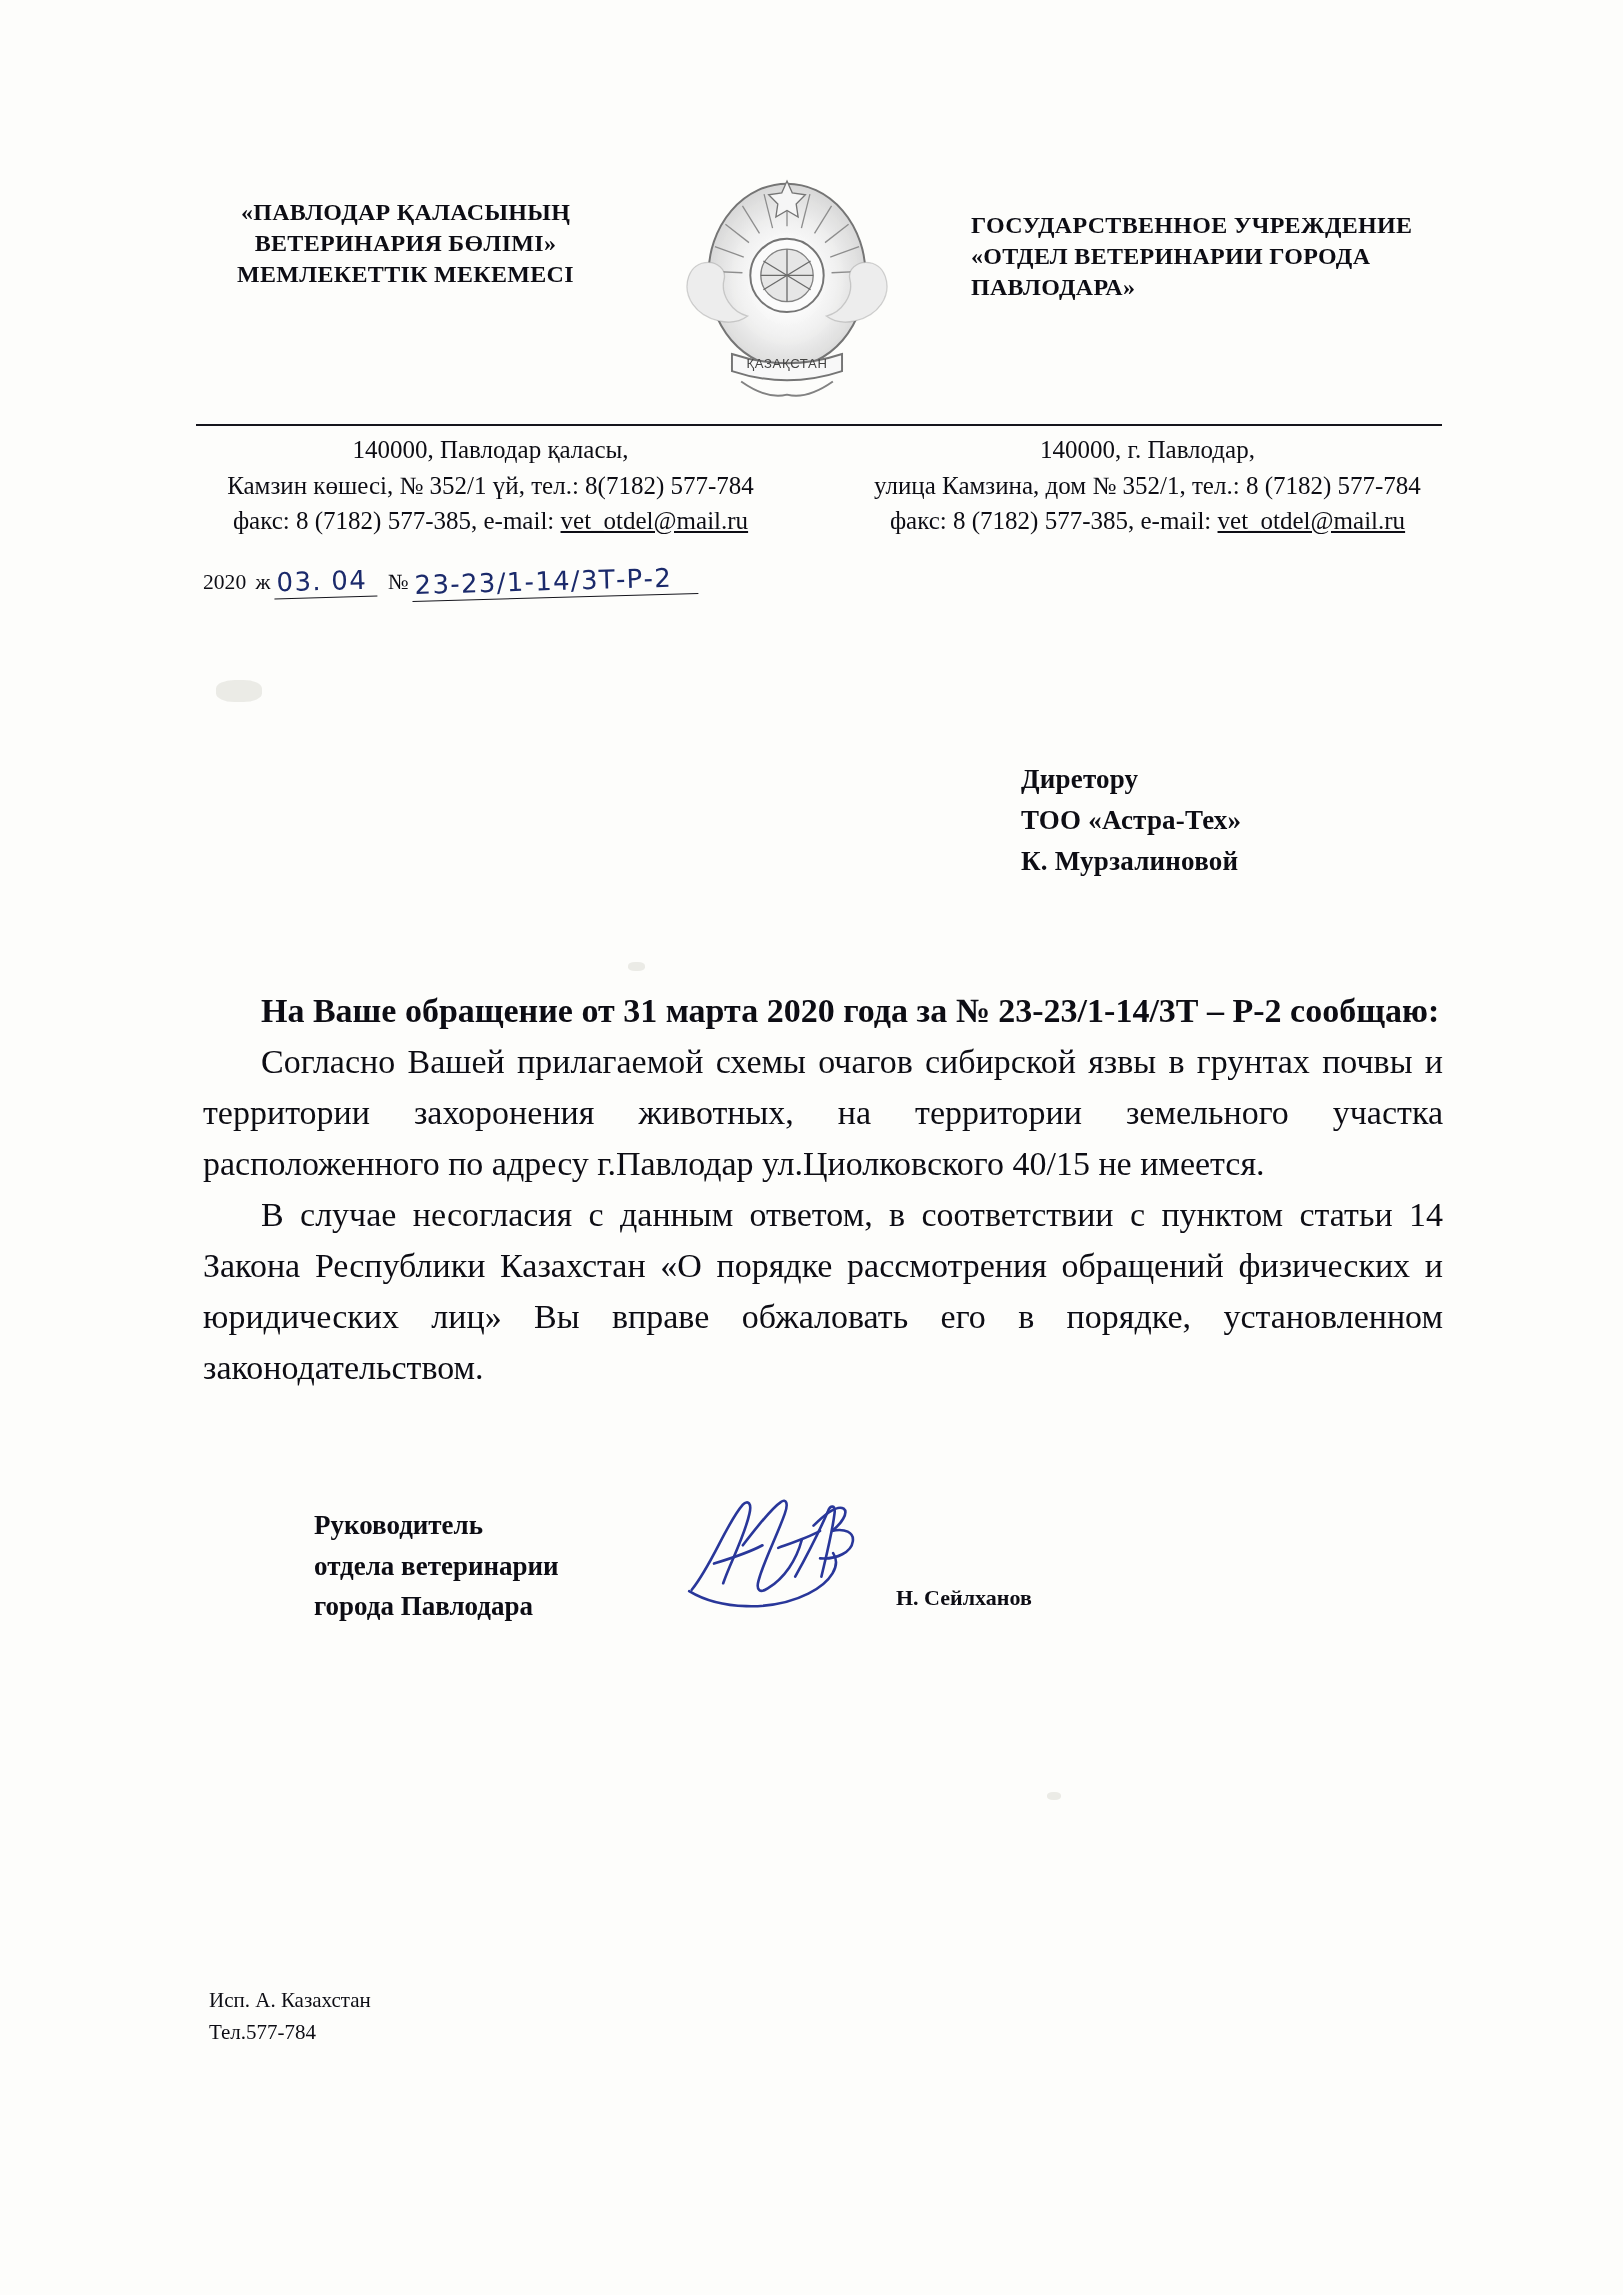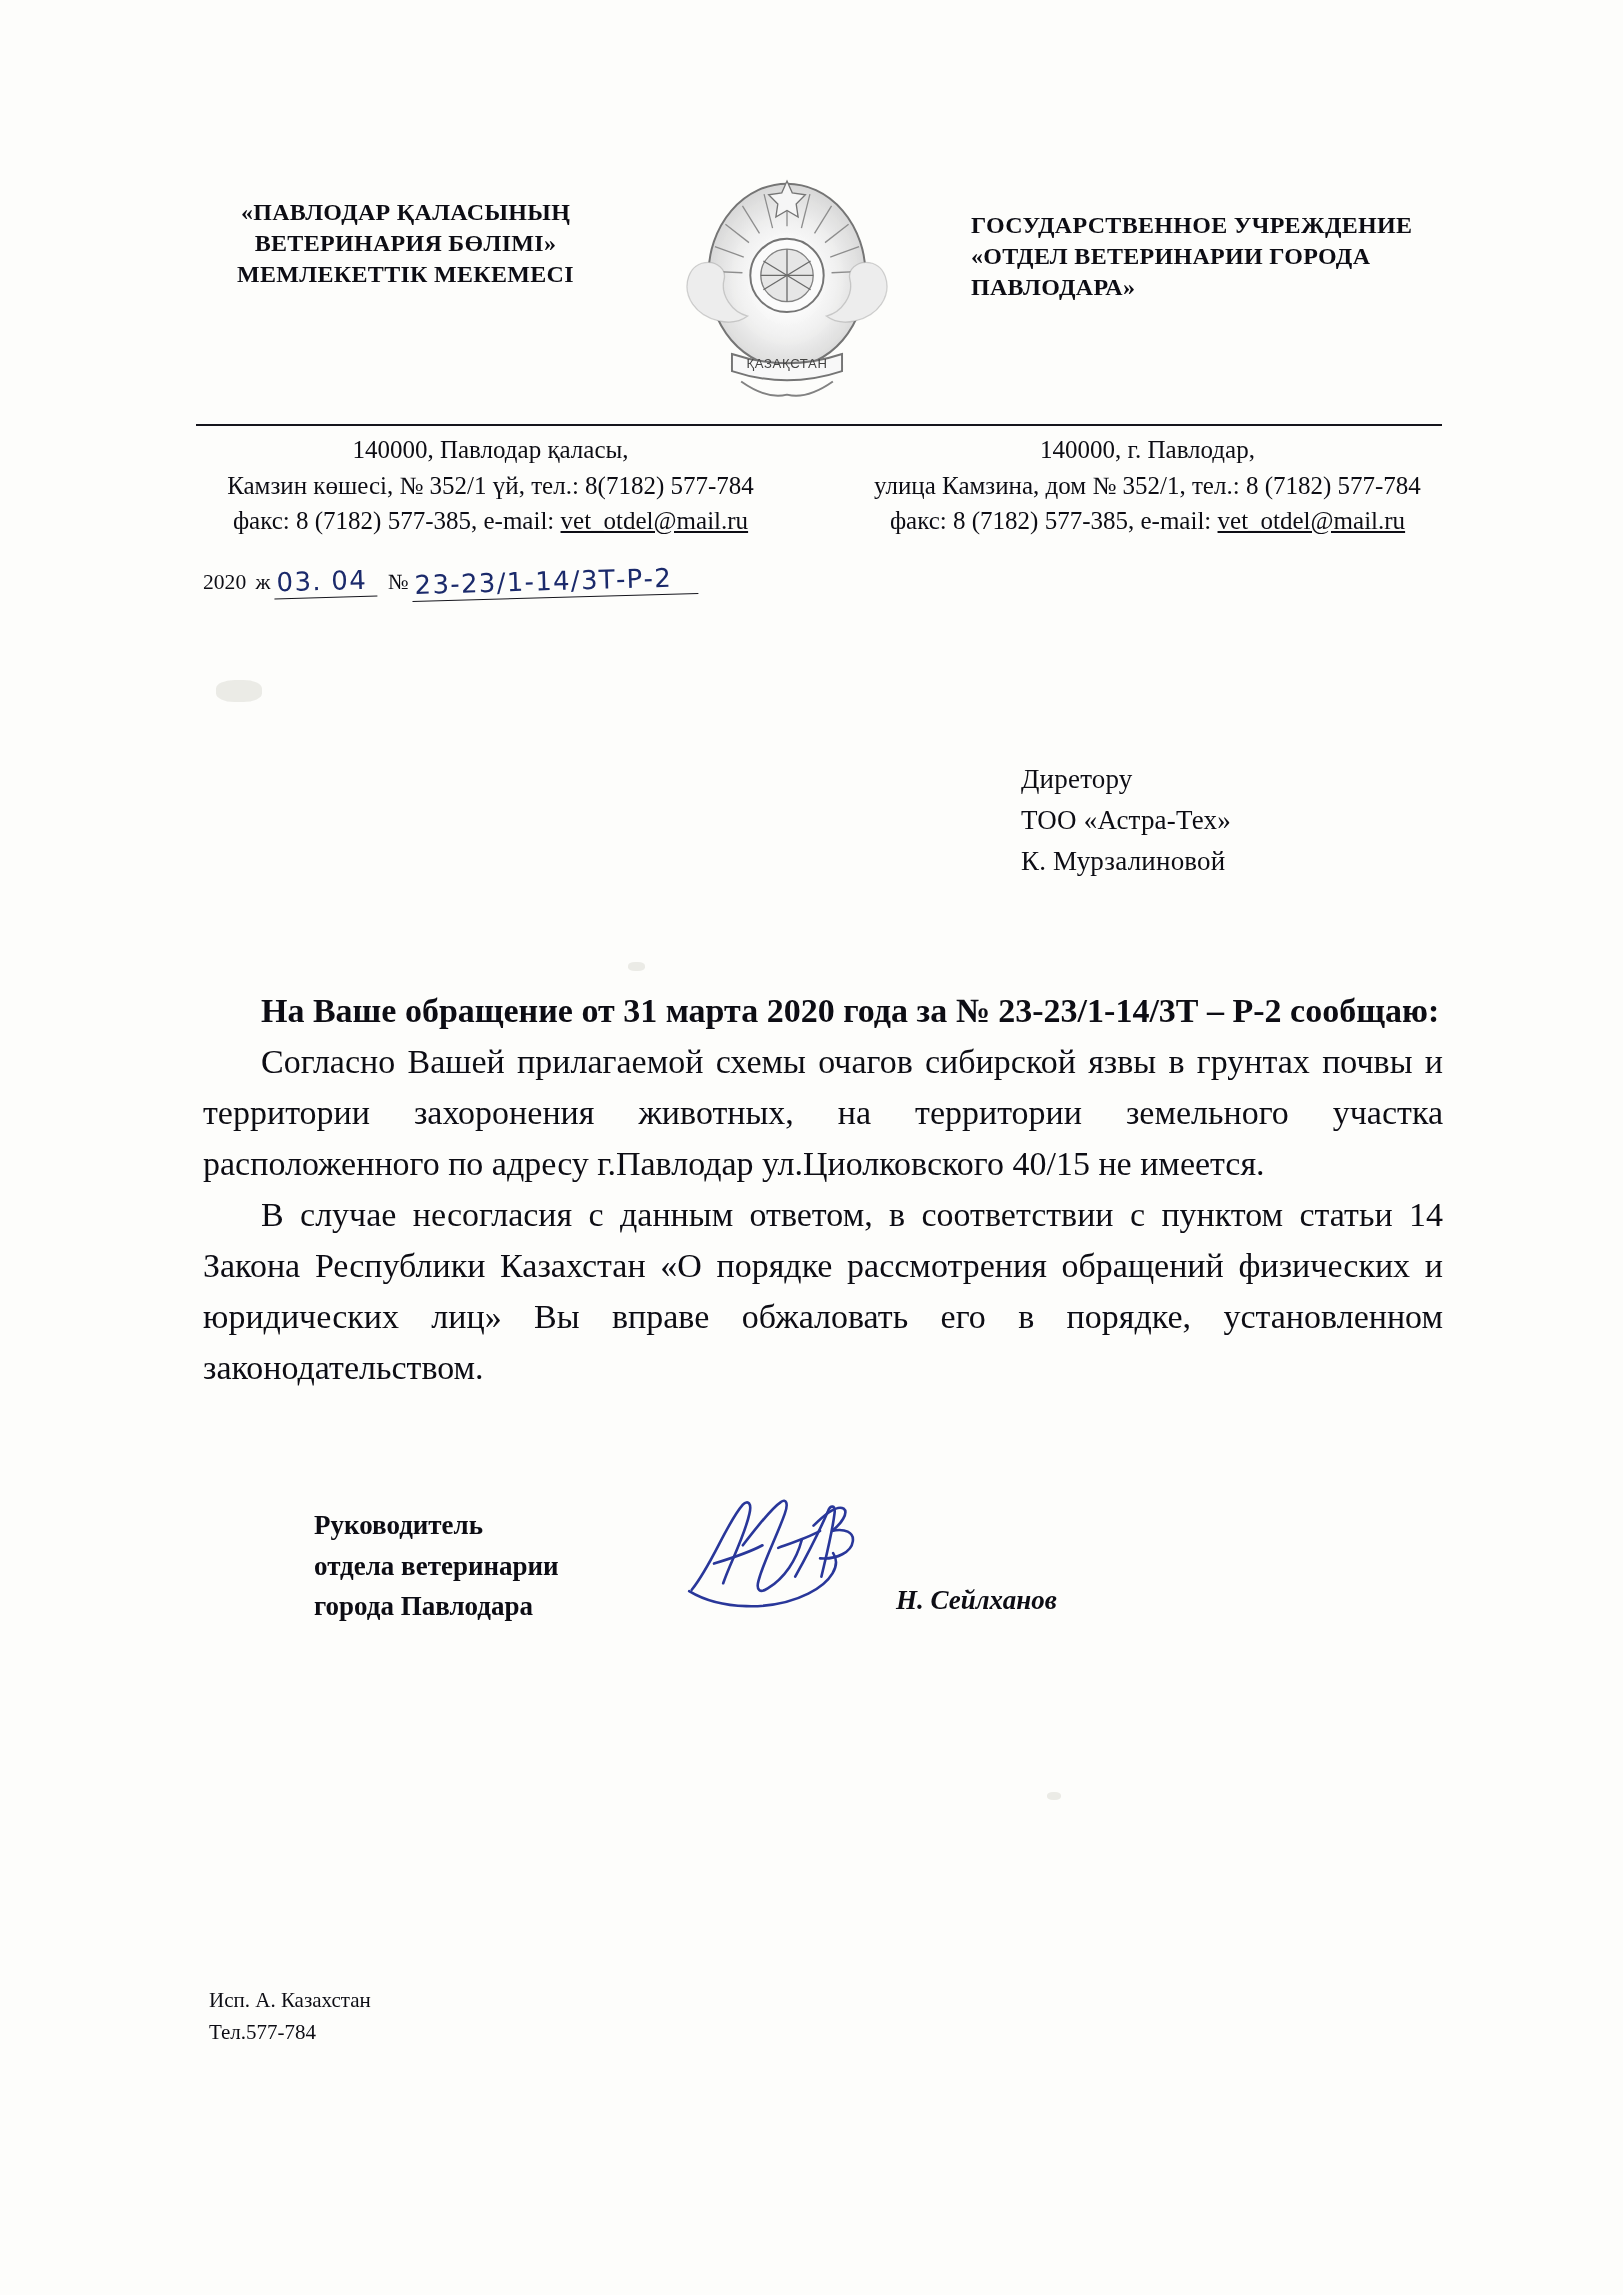--- a/index.html
+++ b/index.html
@@ -121,21 +121,21 @@
     border-bottom: 1.3px solid #15151c;
     display: inline-block;
     padding: 0 2.6px 1.3px 2.6px;
   }
 
   
   .addressee {
     position: absolute;
     left: 1021px;
     top: 759px;
-    font-weight: normal;
+    font-weight: bold;
     font-size: 27px;
     line-height: 1.52;
     letter-spacing: 0.2px;
   }
 
   
   .body-text {
     position: absolute;
     left: 203px;
     top: 985px;
@@ -167,24 +167,23 @@
   }
   .sig-mark {
     width: 216px;
     height: 131px;
     position: relative;
     margin-top: -19.6px;
   }
   .sig-mark svg { width: 100%; height: 100%; display: block; }
   .sig-name {
     font-weight: bold;
-    font-size: 27px;
+    font-size: 22px;
     padding-top: 80px;
     width: 275px;
-    font-style: italic;
   }
 
   
   .footer {
     position: absolute;
     left: 209px;
     top: 1985px;
     font-size: 21px;
     line-height: 1.50;
   }

